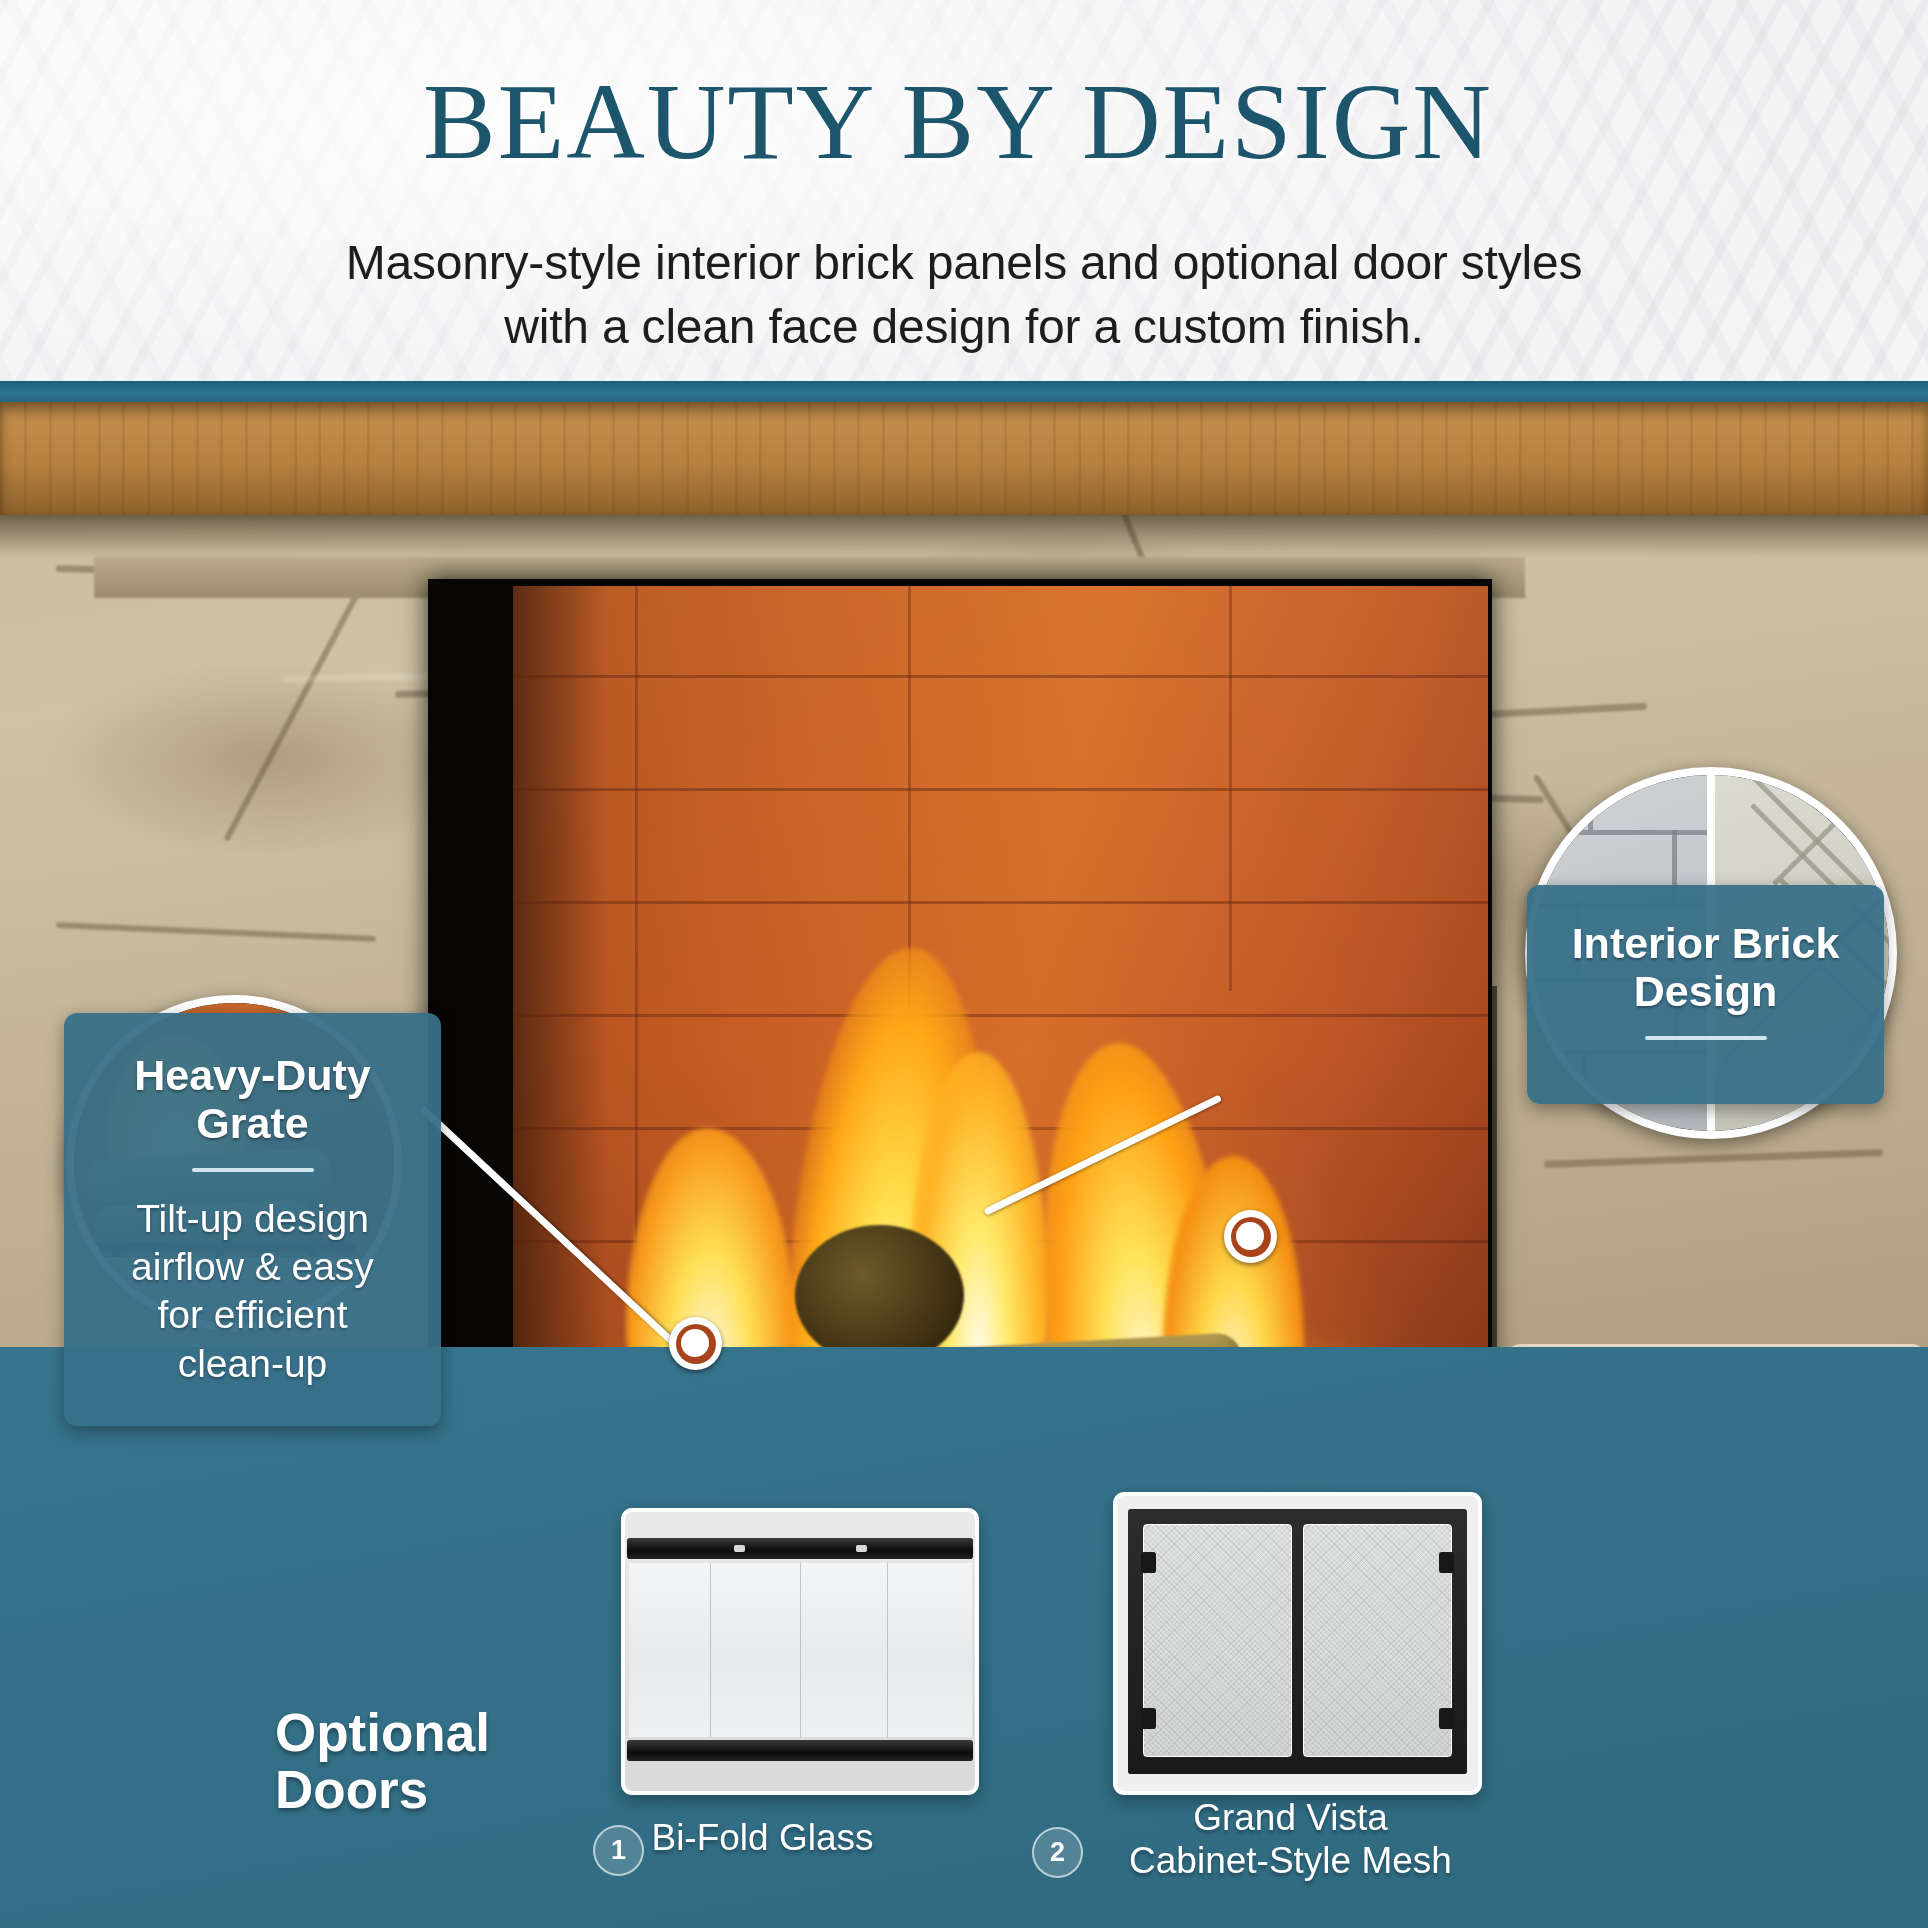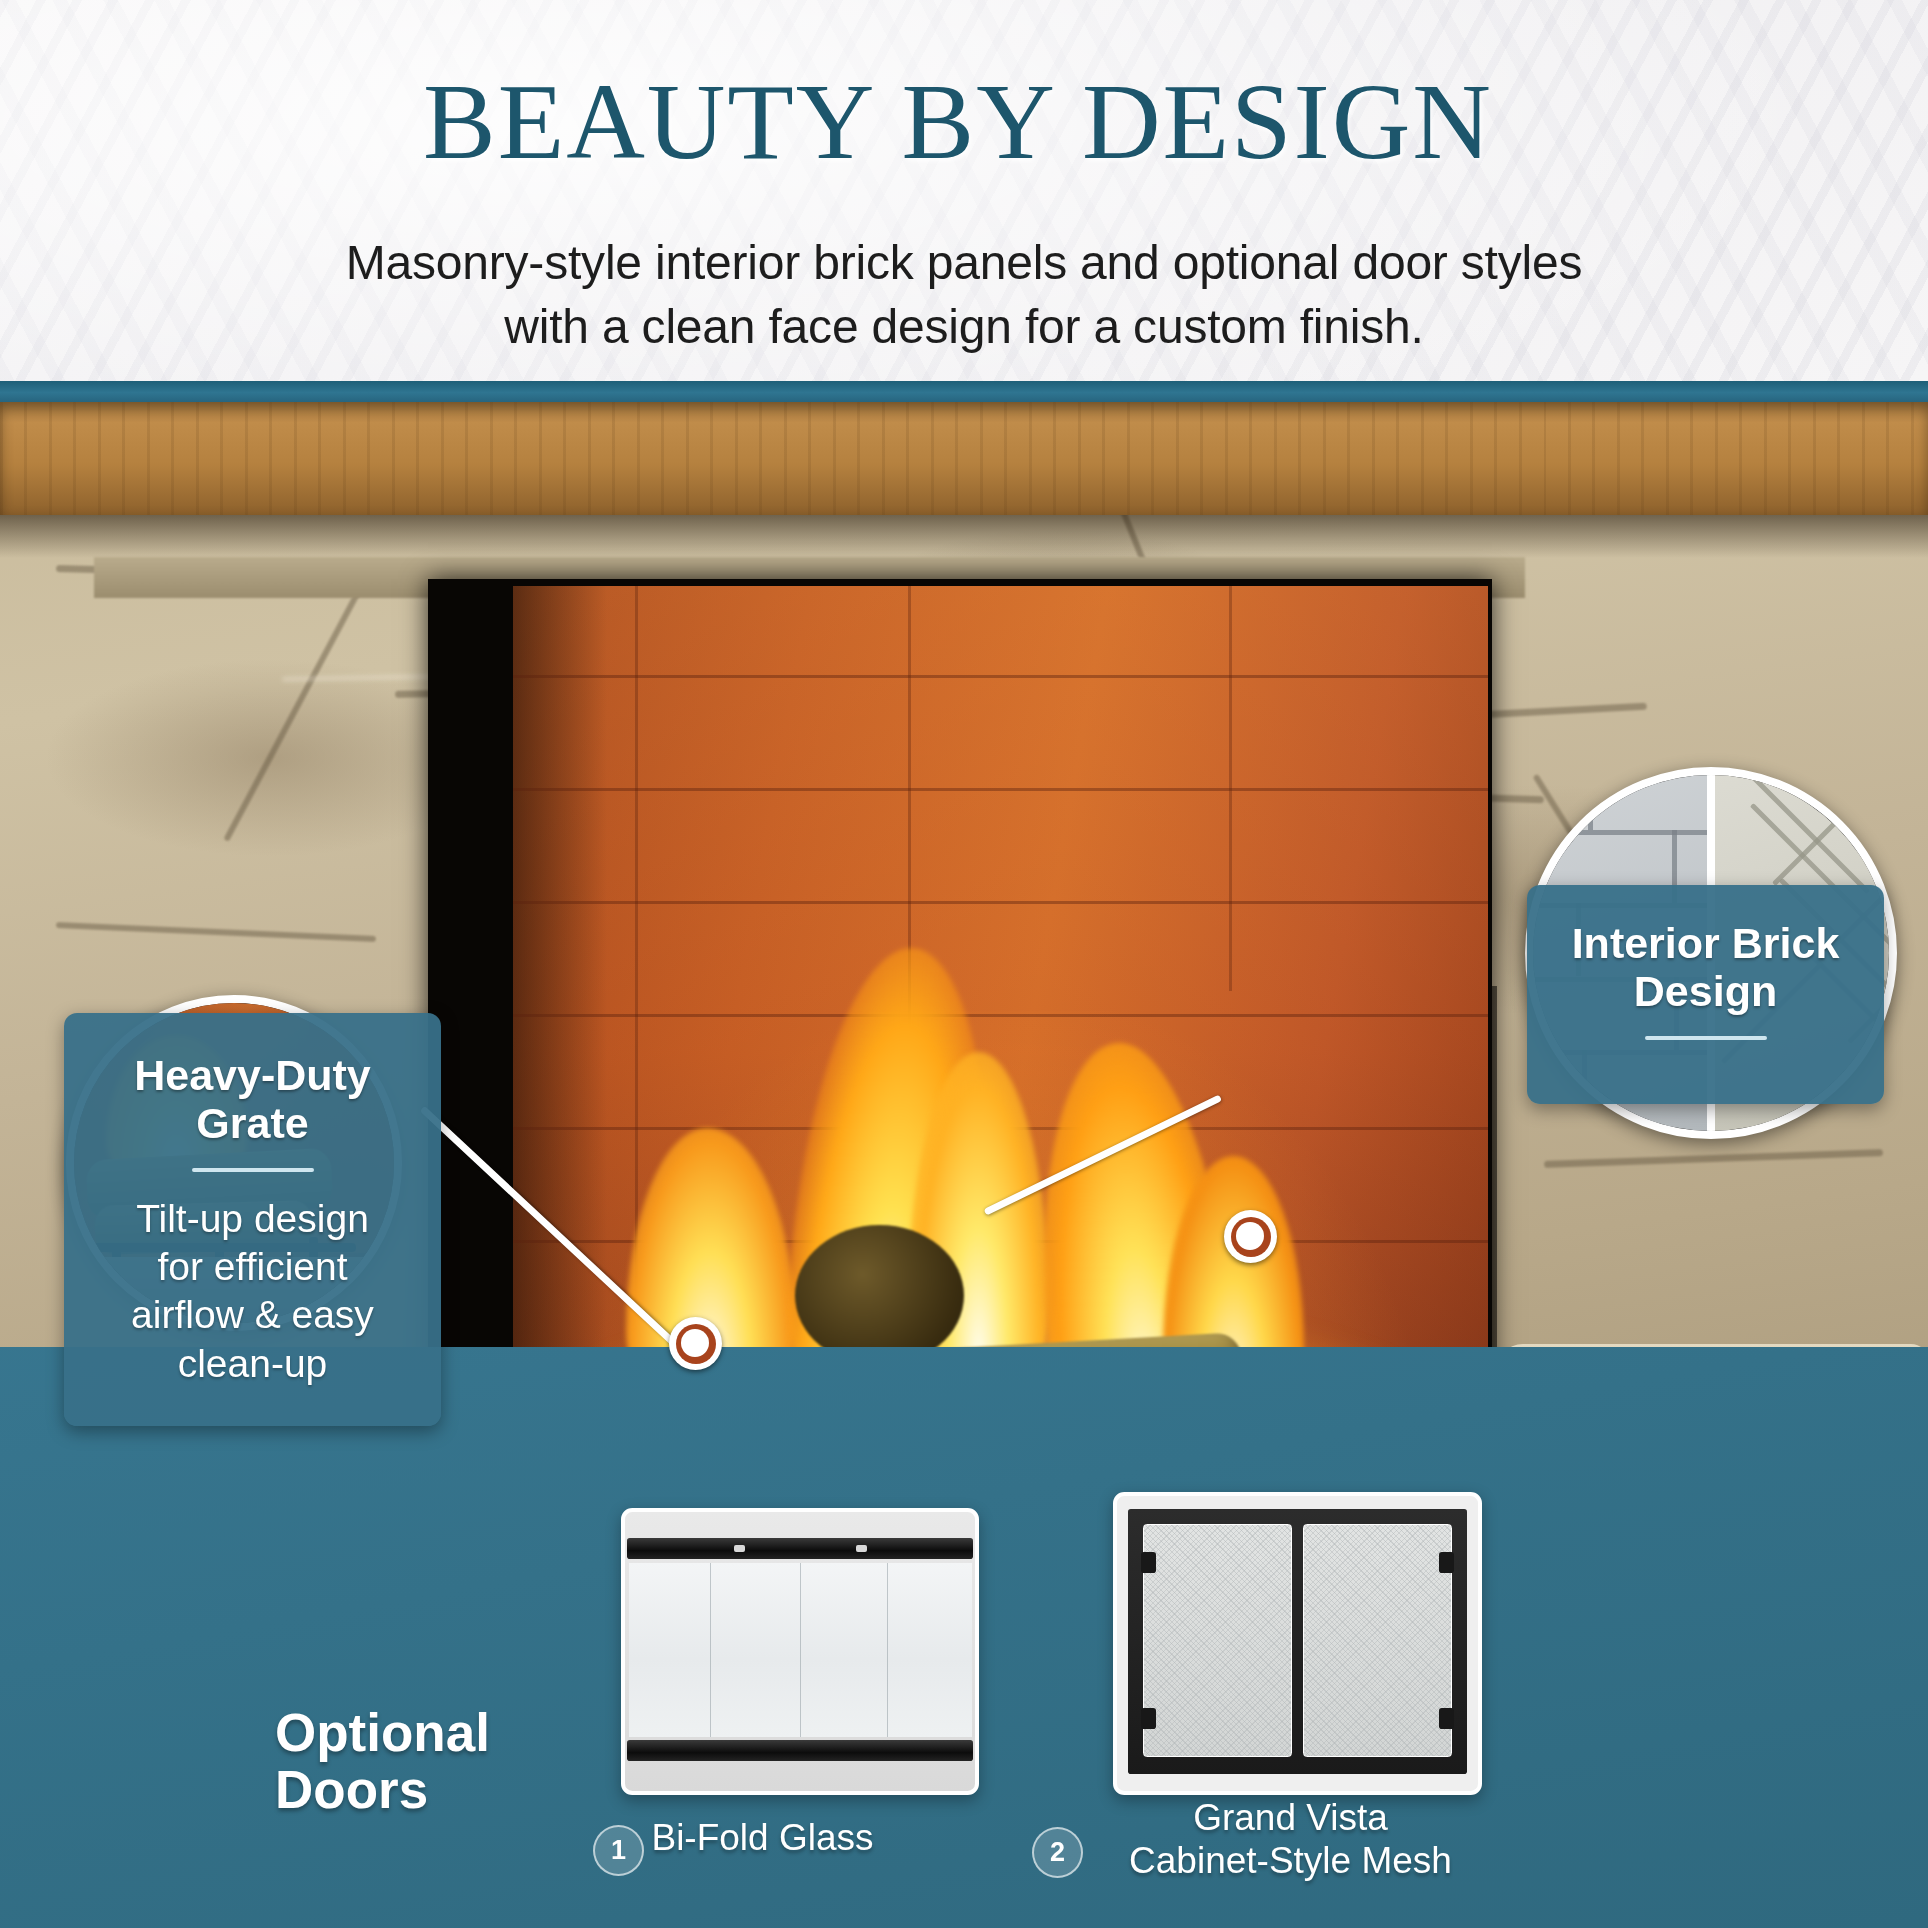--- a/index.html
+++ b/index.html
@@ -535,22 +535,22 @@
   </div>
 
   <div class="callout co-left">
     <div class="c-title">
       <span>Heavy-Duty</span>
       <span>Grate</span>
     </div>
     <div class="c-div"></div>
     <div class="c-body">
       <span>Tilt-up design</span>
+      <span>airflow &amp; easy</span>
       <span>for efficient</span>
-      <span>airflow &amp; easy</span>
       <span>clean-up</span>
     </div>
   </div>
 
   <div class="callout co-right">
     <div class="c-title">
       <span>Interior Brick</span>
       <span>Design</span>
     </div>
     <div class="c-div"></div>

